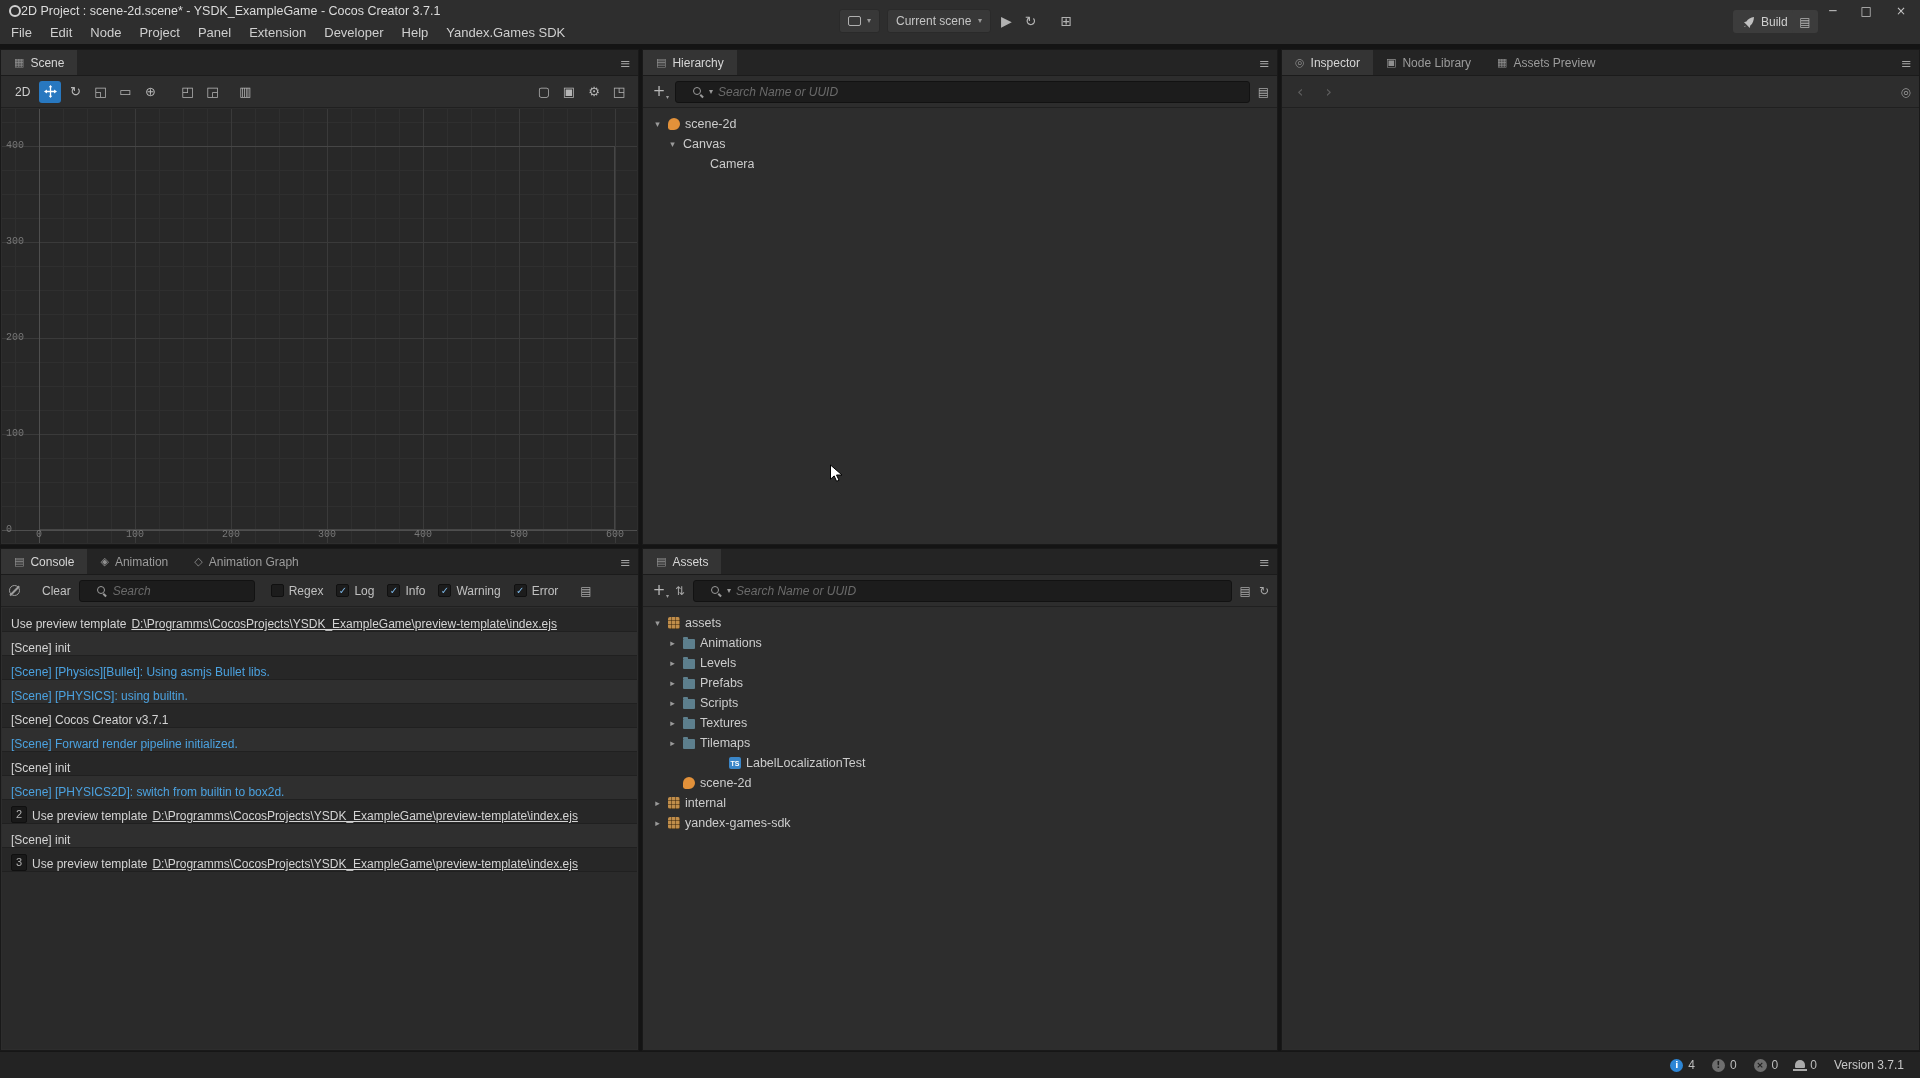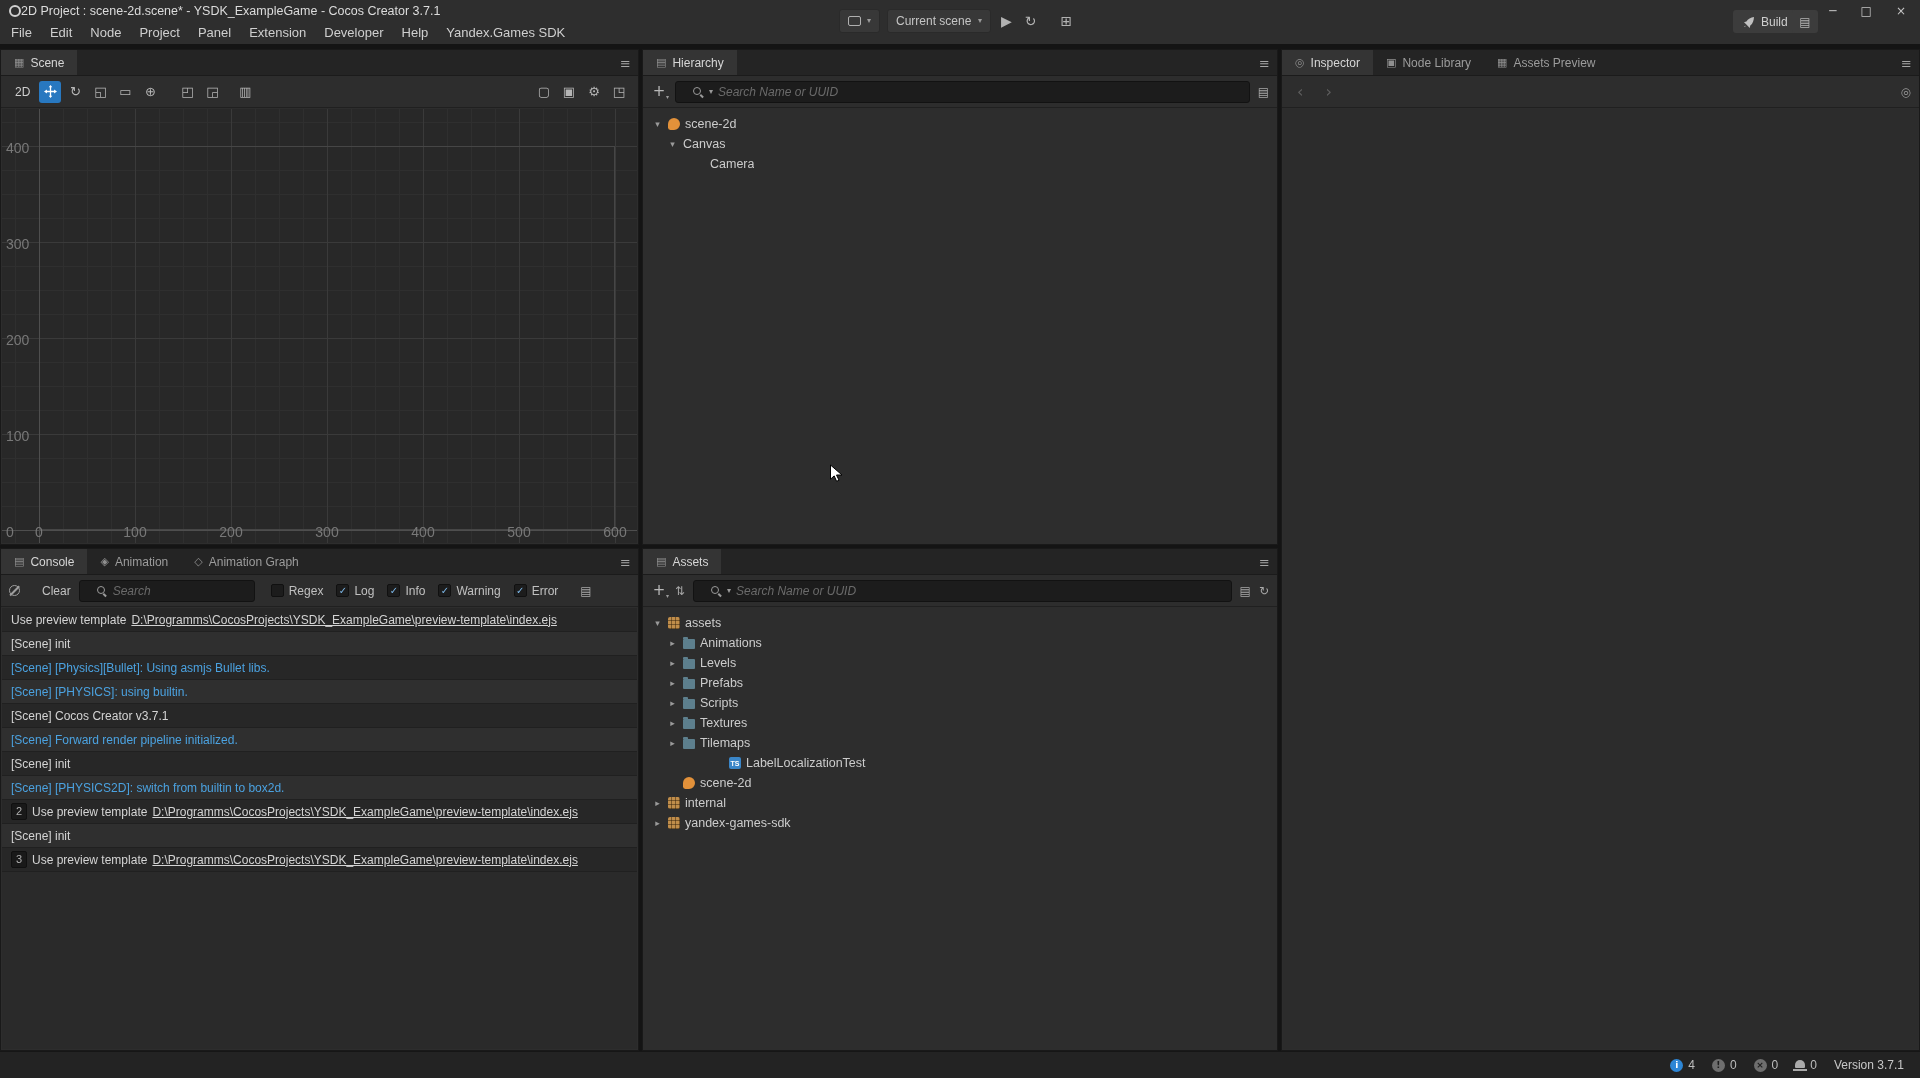--- a/index.html
+++ b/index.html
@@ -76,40 +76,40 @@
  linear-gradient(#3a3a3a 1px,transparent 1px),
  linear-gradient(90deg,#3a3a3a 1px,transparent 1px),
  linear-gradient(#2f2f2f 1px,transparent 1px),
  linear-gradient(90deg,#2f2f2f 1px,transparent 1px);
 background-size:96px 96px,96px 96px,24px 24px,24px 24px;
 background-position:0 37px,37px 0,0 13px,13px 0}
 .design-rect{position:absolute;left:37px;top:37px;width:576px;height:384px;border:1px solid #464646}
 .axis-y{position:absolute;left:37px;top:0;bottom:0;width:1px;background:#4e4e4e}
 .axis-x{position:absolute;top:421px;left:0;right:0;height:1px;background:#4e4e4e}
 .ruler-y,.ruler-x{position:absolute;inset:0;pointer-events:none}
-.rlab{position:absolute;font-size:14px;color:#787878;font-family:Liberation Sans, sans-serif}
+.rlab{position:absolute;font-size:10px;color:#787878;font-family:Liberation Mono, monospace}
 .ruler-y .rlab{left:4px}
 .ruler-x .rlab{bottom:3px;transform:translateX(-50%)}
 
 
 .clear-btn{display:flex;align-items:center;gap:22px;color:#c2c2c2;font-size:12px}
 .clear-ic{width:11px;height:11px;border:1.5px solid #9f9f9f;border-radius:50%;position:relative;display:inline-block}
 .clear-ic::after{content:"";position:absolute;left:-2px;top:4px;width:13px;height:1.5px;background:#9f9f9f;transform:rotate(-45deg)}
 .search{display:flex;align-items:center;gap:5px;background:#1c1c1c;border:1px solid #121212;border-radius:3px;height:22px;padding:0 16px}
 .search input{flex:1;background:transparent;border:0;outline:0;color:#cfcfcf;font-size:12px;font-family:inherit;min-width:0}
 .search input::placeholder{color:#6b6b6b;font-style:italic}
 .mag{width:12px;height:12px;position:relative;flex:0 0 auto;display:inline-block}
 .mag::before{content:"";position:absolute;left:1px;top:1px;width:6px;height:6px;border:1.5px solid #9a9a9a;border-radius:50%}
 .mag::after{content:"";position:absolute;left:8.5px;top:8.5px;width:4px;height:1.5px;background:#9a9a9a;transform:rotate(45deg);transform-origin:0 0}
 .console-search{width:176px}
 .filters{display:flex;align-items:center;gap:13px;margin-left:8px}
 .cb{display:flex;gap:5px;font-size:12px;color:#c0c0c0}
 .cb .box{width:13px;height:13px;background:#1c1c1c;border:1px solid #101010;border-radius:2px;display:flex;align-items:center;justify-content:center;font-size:10px;color:#7db8e8;font-family:"DejaVu Sans",sans-serif}
 .console-rows{position:absolute;left:1px;right:1px;top:59px;bottom:1px;background:#2a2a2a;overflow:hidden}
-.crow{display:flex;align-items:center;gap:5px;height:24px;padding:0 9px;font-size:12px;color:#d4d4d4;background:#272727;border-bottom:1px solid #202020;white-space:nowrap}
+.crow{display:flex;align-items:flex-end;gap:5px;height:24px;padding:0 9px;font-size:12px;color:#d4d4d4;background:#272727;border-bottom:1px solid #202020;white-space:nowrap}
 .crow.alt{background:#2f2f2f}
 .crow.info{color:#4ba2e0}
 .clink{text-decoration:underline}
 .badge{background:#191919;border:1px solid #101010;border-radius:2px;min-width:16px;text-align:center;font-size:11px;color:#b0b0b0;line-height:15px;padding:0 2px}
 
 
 .tree{position:absolute;left:1px;right:1px;top:59px;bottom:1px;overflow:hidden;padding-top:5px;background:#2d2d2d}
 .trow{display:flex;align-items:center;gap:5px;height:20px;font-size:12.5px;color:#cccccc;white-space:nowrap}
 .arr{width:11px;text-align:center;font-size:9px;color:#9a9a9a;font-family:"DejaVu Sans",sans-serif;flex:0 0 auto}
 .tico{width:12px;height:12px;flex:0 0 auto;position:relative;border-radius:2px}

